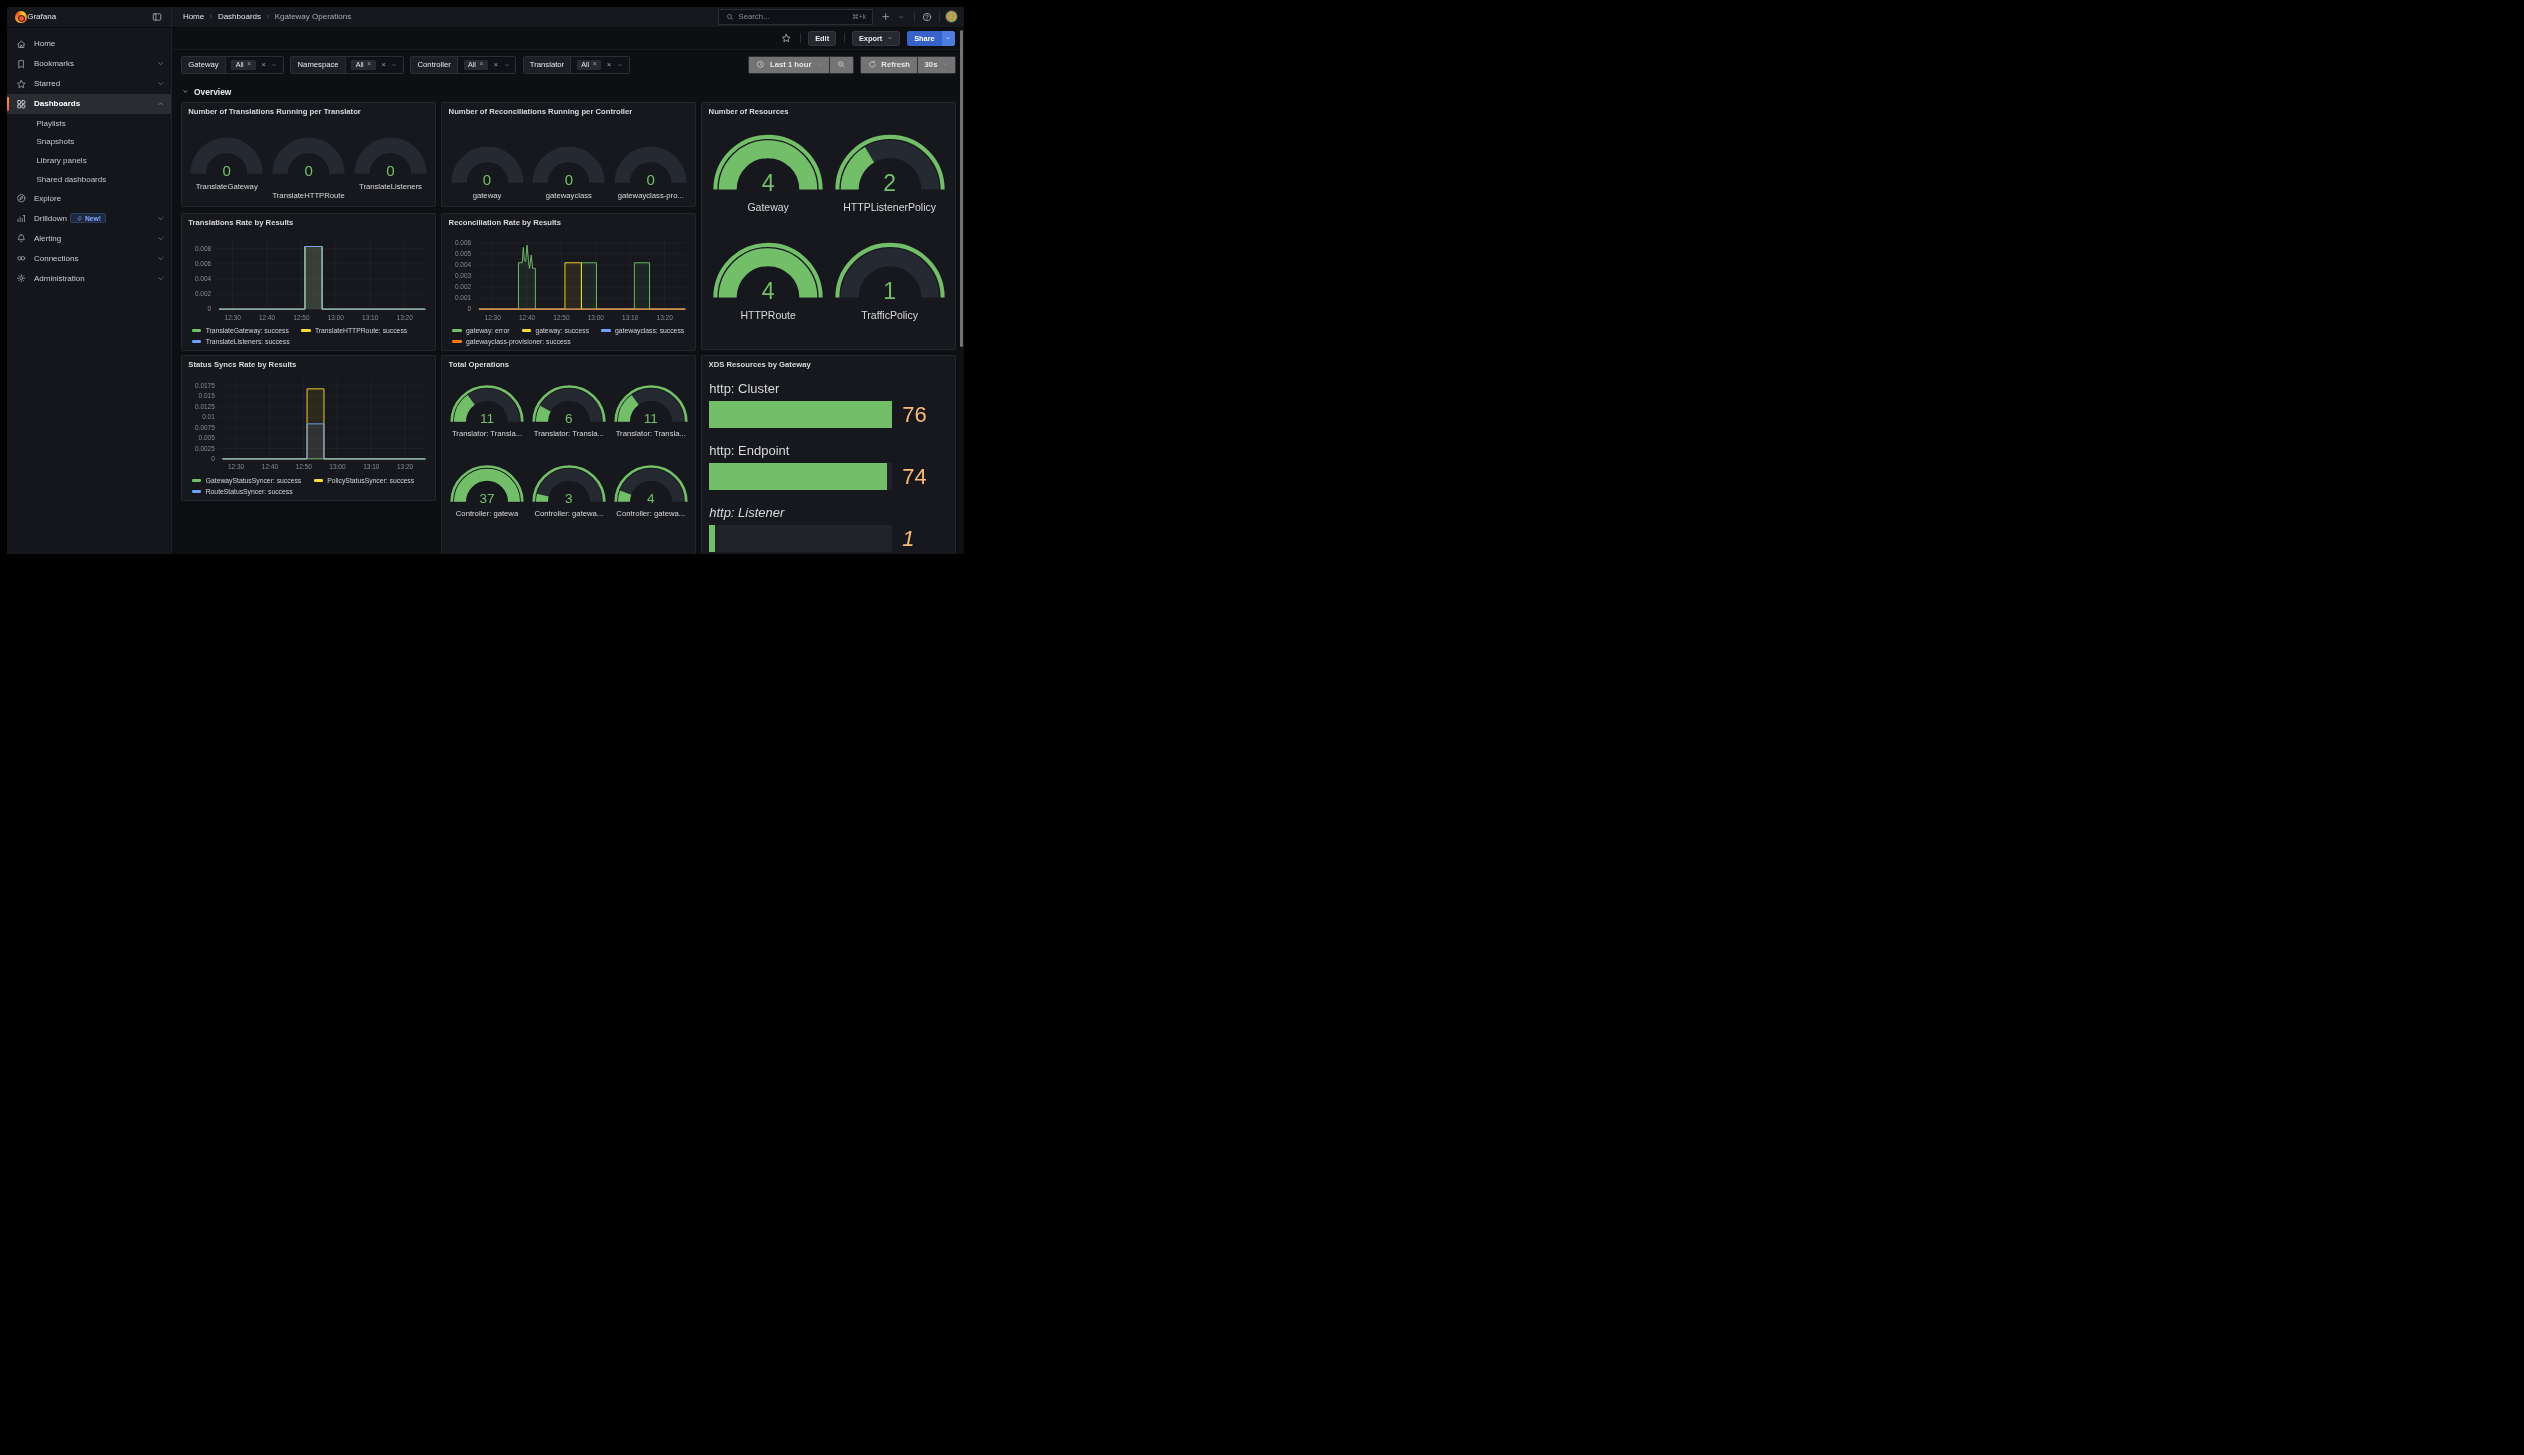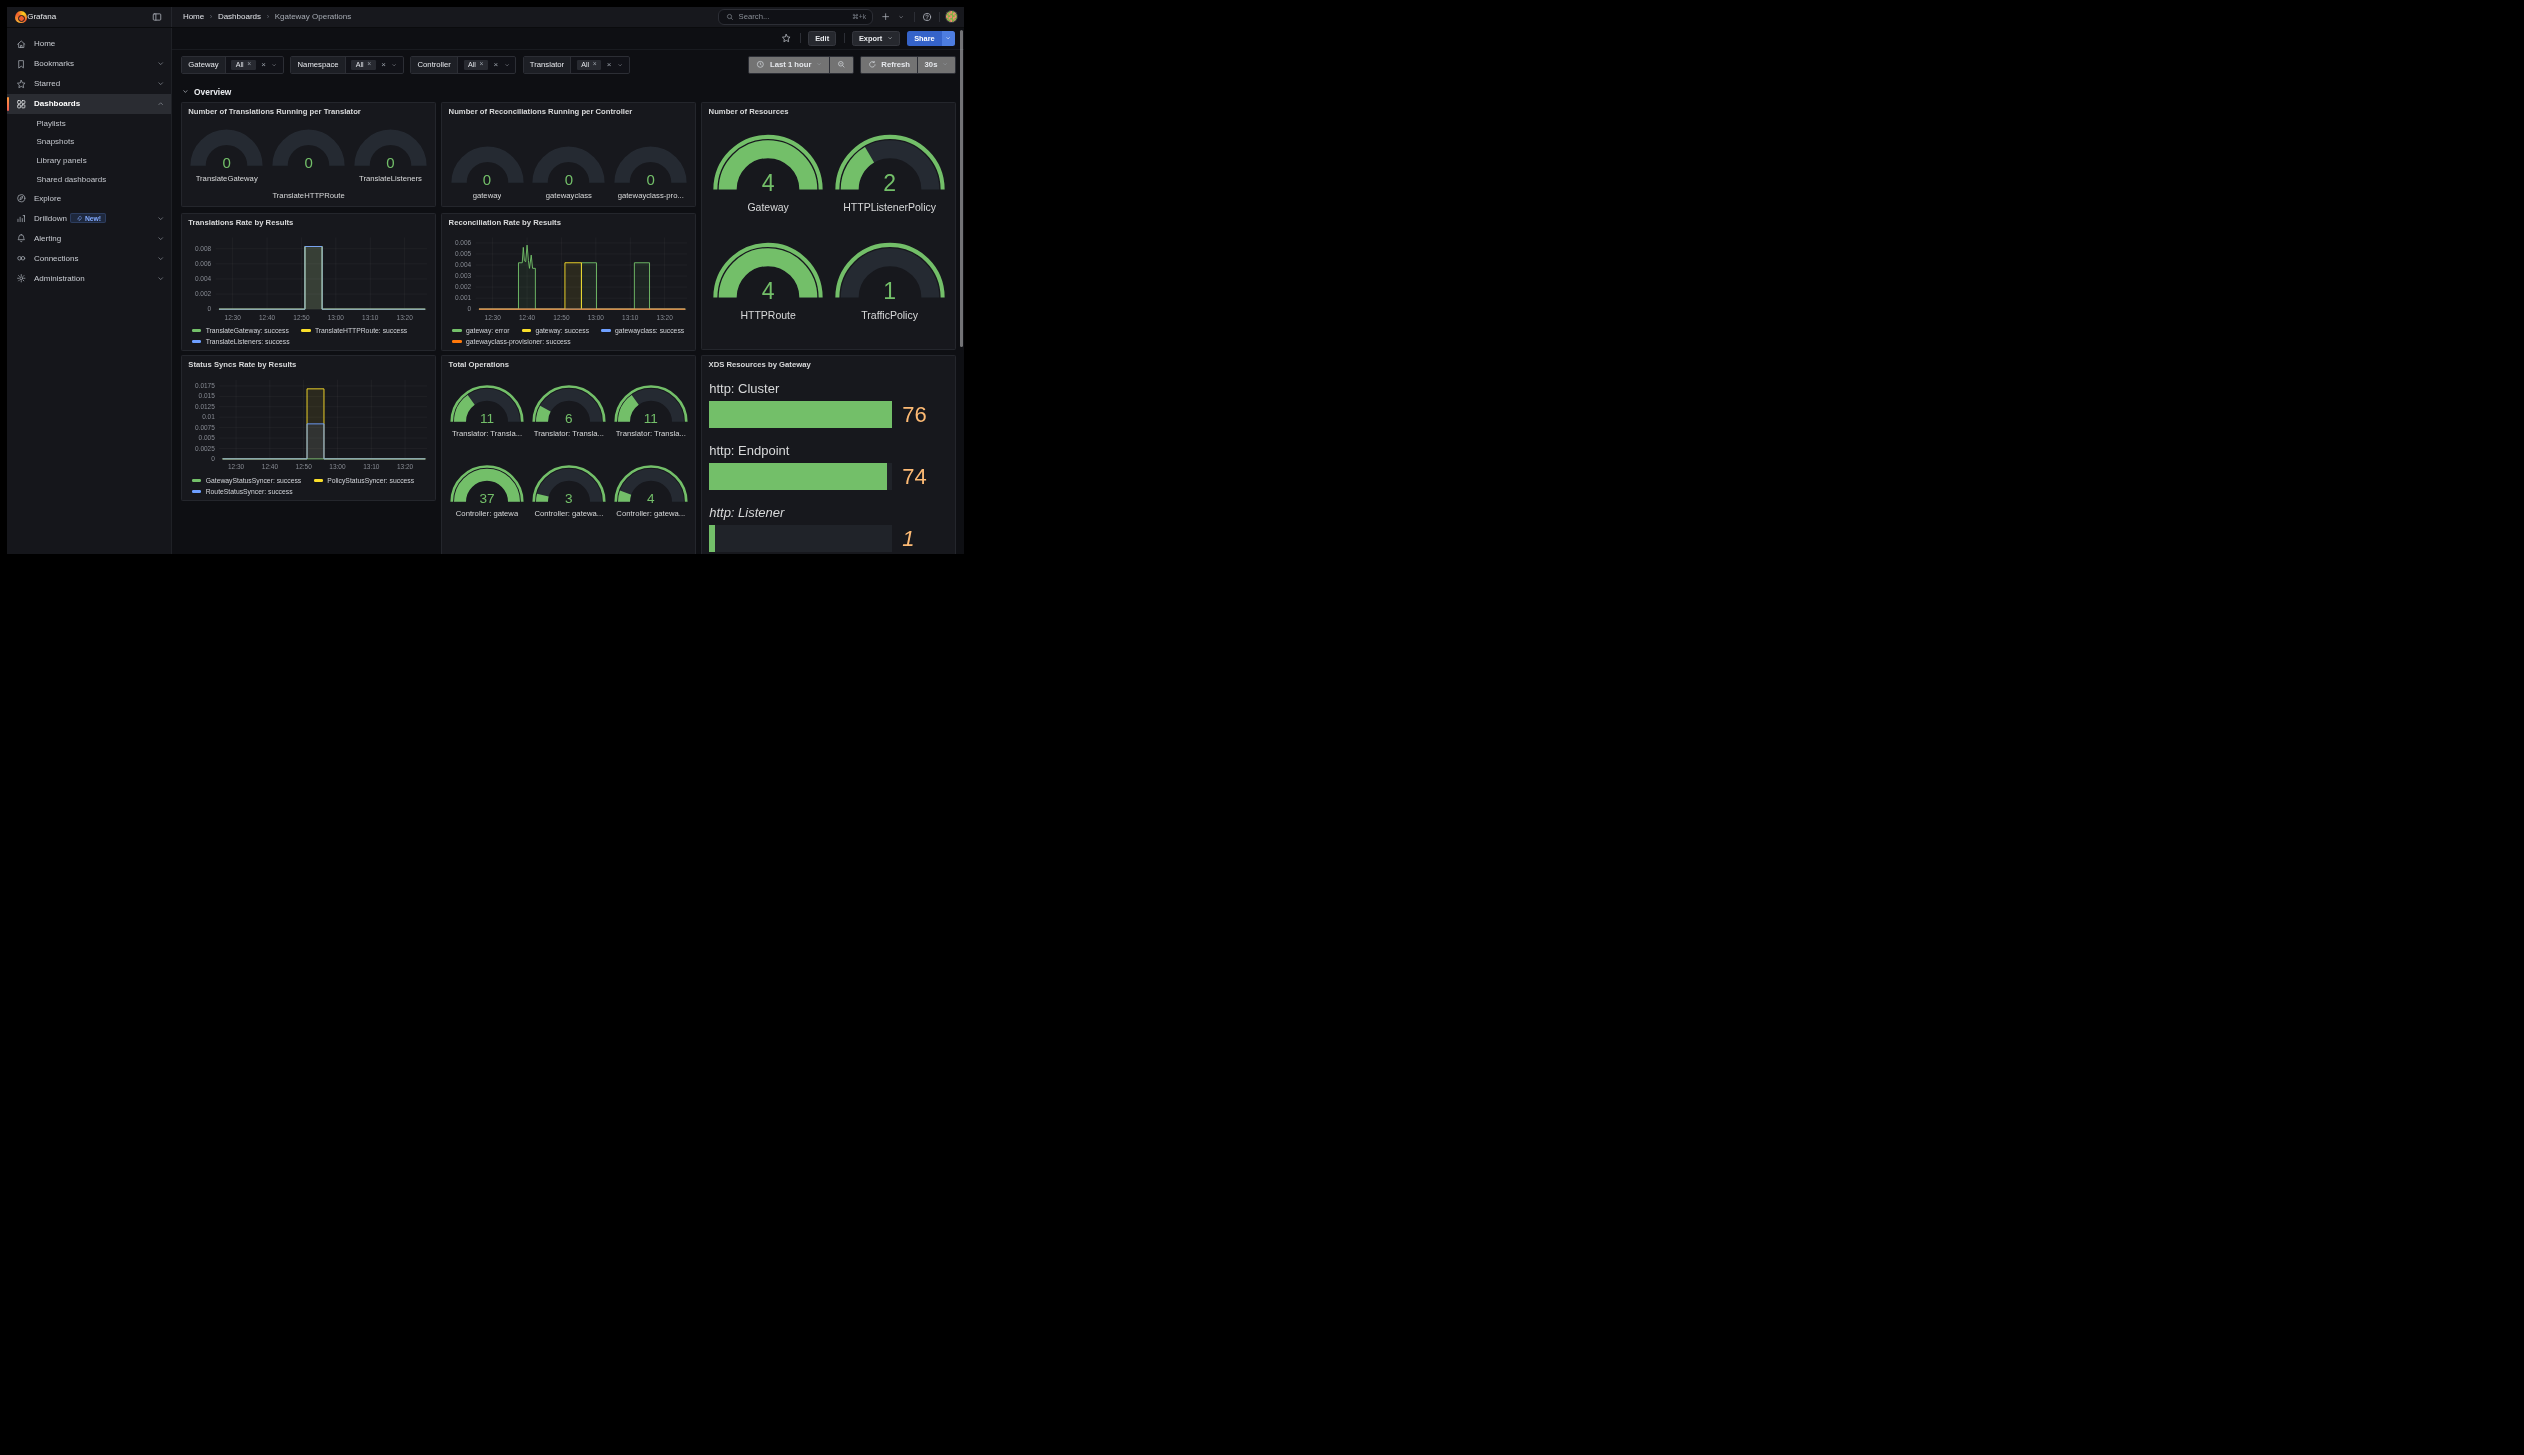--- a/index.html
+++ b/index.html
@@ -14,21 +14,21 @@
   .glogo::after{content:"";position:absolute;left:3.7px;top:4.3px;width:5px;height:5px;border-radius:50%;border:1.2px solid #17181d;background:#ef5b2d}
   .brand{font-size:8px;color:#e8eaed;font-weight:400}
   .nav-left .toggle{margin-left:auto}
   .iconbtn{display:flex;align-items:center;justify-content:center;width:13.6px;height:13.6px;cursor:pointer;color:#aeb2ba}
   .iconbtn svg{stroke:#aeb2ba;fill:none;stroke-width:1.3;stroke-linecap:round;stroke-linejoin:round}
   .breadcrumb{display:flex;align-items:center;gap:5.6px;padding-left:10.5px;font-size:8px}
   .crumb{color:#e0e2e7;cursor:pointer}
   .crumb.current{color:#a6abb3}
   .crumb-sep{color:#5f646d;font-size:7.4px}
   .nav-right{margin-left:auto;display:flex;align-items:center;gap:5.6px;padding-right:6.2px}
-  .searchbox{width:155px;height:16px;border:0.6px solid #2c2e35;border-radius:6px;background:#101116;display:flex;align-items:center;gap:5px;padding:0 6.2px;cursor:text}
+  .searchbox{width:155px;height:16px;border:0.6px solid #2c2e35;border-radius:0;background:#101116;display:flex;align-items:center;gap:5px;padding:0 6.2px;cursor:text}
   .searchbox svg{stroke:#8a8f97;fill:none;stroke-width:1.3}
   .searchbox .ph{color:#8a8f97;font-size:7.7px;flex:1}
   .shortcut{color:#767b84;font-size:6.8px}
   .plusgroup{display:flex;align-items:center;gap:1.9px;cursor:pointer}
   .divider-v{width:0.6px;height:10px;background:#2c2e35}
   .avatar{width:13px;height:13px;border-radius:50%;background:conic-gradient(#7cb342 0 25%,#ef8e6f 0 50%,#7cb342 0 75%,#ef8e6f 0);background-size:4.3px 4.3px;border:0.6px solid #3a3d44;cursor:pointer}
 
   
   .sidebar{position:absolute;left:0;top:21px;bottom:0;width:165px;background:#15161b;border-right:0.6px solid #1f2126;padding-top:6.2px}
   .sb-item{display:flex;align-items:center;height:20px;padding:0 7.4px 0 8.7px;gap:7.4px;color:#c9ccd2;font-size:8px;cursor:pointer;position:relative}
@@ -418,21 +418,21 @@
             </div>
       <div class="glabel" style="font-size:7.7px;margin-top:6.2px">TranslateGateway</div>
           </div>
           <div class="gcell">
             <div class="gwrap" style="width:77px;height:43px">
               <svg viewBox="0 0 100 56">
                 <path d="M 13 53 A 37 37 0 0 1 87 53" stroke="#252a32" stroke-width="20" fill="none"></path>
               </svg>
       <div class="gval" style="font-size:15px">0</div>
             </div>
-      <div class="glabel" style="font-size:7.7px;margin-top:23px">TranslateHTTPRoute</div>
+      <div class="glabel" style="font-size:7.7px;margin-top:15px">TranslateHTTPRoute</div>
           </div>
           <div class="gcell">
             <div class="gwrap" style="width:77px;height:43px">
               <svg viewBox="0 0 100 56">
                 <path d="M 13 53 A 37 37 0 0 1 87 53" stroke="#252a32" stroke-width="20" fill="none"></path>
               </svg>
       <div class="gval" style="font-size:15px">0</div>
             </div>
       <div class="glabel" style="font-size:7.7px;margin-top:6.2px">TranslateListeners</div>
           </div>

